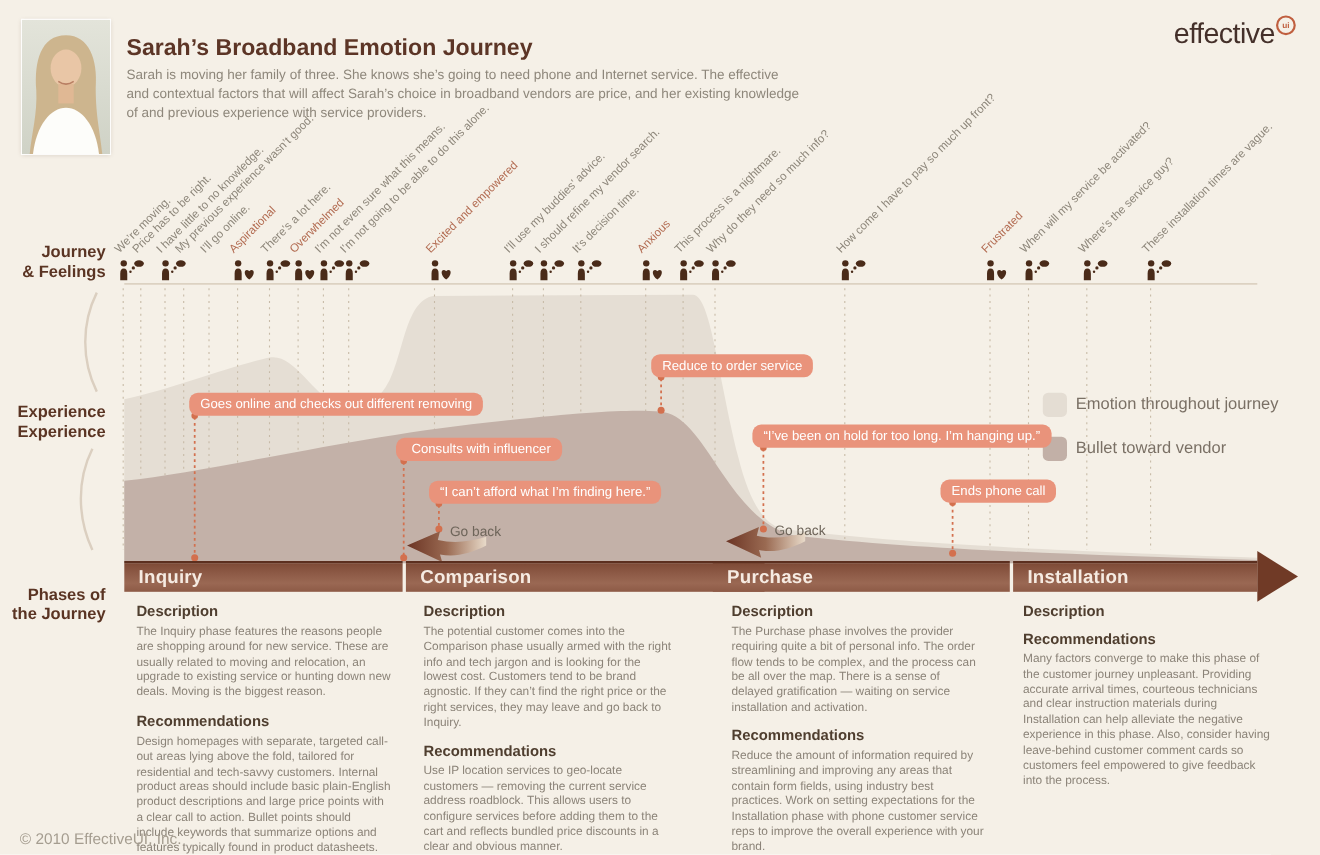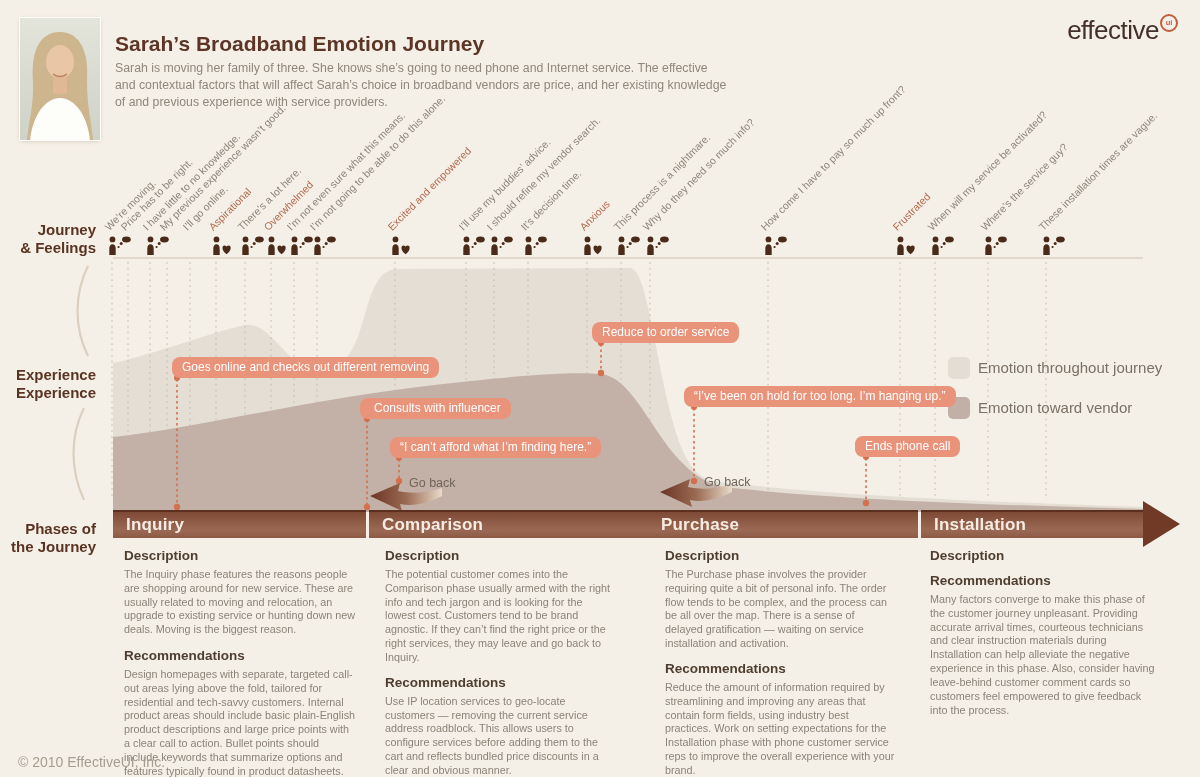--- a/index.html
+++ b/index.html
@@ -124,21 +124,21 @@
 
   <div id="rails">
       <div class="rail-label" style="top: 221px;">
         <div>Journey</div>
         <div>&amp; Feelings</div>
       </div>
       <div class="rail-label" style="top: 366px;">
         <div>Experience</div>
         <div>Experience</div>
       </div>
-      <div class="rail-label" style="top: 520px;">
+      <div class="rail-label" style="top: 532px;">
         <div>Phases of</div>
         <div>the Journey</div>
       </div>
     </div>
   <div id="thoughts">
       <div class="tf-label thought" style="left: 112px;">We’re moving.</div>
       <div class="tf-icon" style="left: 108px;"><svg width="24" height="19" viewBox="0 0 24 19" fill="#4a2b19">
           <circle cx="4.5" cy="3.4" r="2.9"></circle>
           <path d="M1.3,19 L1.3,12.8 Q1.3,8.2 4.5,8.2 Q7.7,8.2 7.7,12.8 L7.7,19 Z"></path>
           <circle cx="10.6" cy="11" r="1.1"></circle>
@@ -293,21 +293,21 @@
       <div class="goback-label" style="left: 409px; top: 476px;">Go back</div>
       <div class="goback-label" style="left: 704px; top: 475px;">Go back</div>
     </div>
   <div id="legend">
       <div class="legend-item" style="top: 357px;">
         <div class="legend-swatch" style="background: rgb(228, 221, 211);"></div>
         <div class="legend-text">Emotion throughout journey</div>
       </div>
       <div class="legend-item" style="top: 397px;">
         <div class="legend-swatch" style="background: rgb(194, 176, 167);"></div>
-        <div class="legend-text">Emotion toward vendor</div>
+        <div class="legend-text">Bullet toward vendor</div>
       </div>
     </div>
   <div id="phasebar">
       <div class="phase-seg" style="left: 113px; width: 253px;">
         <div class="phase-name">Inquiry</div>
       </div>
       <div class="phase-seg" style="left: 369px; width: 326px;">
         <div class="phase-name">Comparison</div>
       </div>
       <div class="phase-seg" style="left: 648px; width: 270px;">

